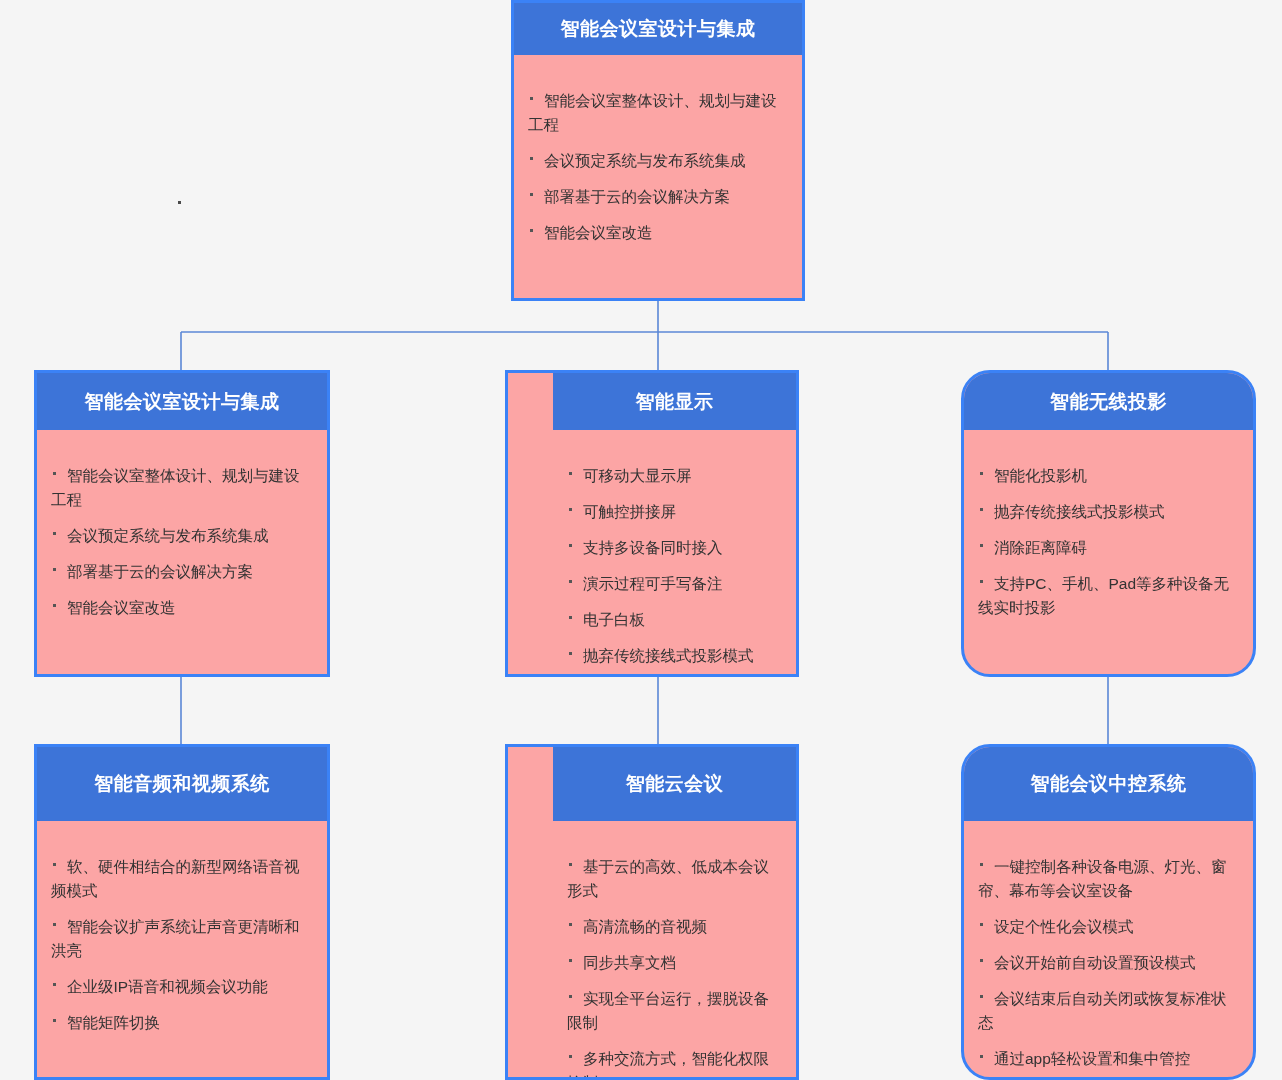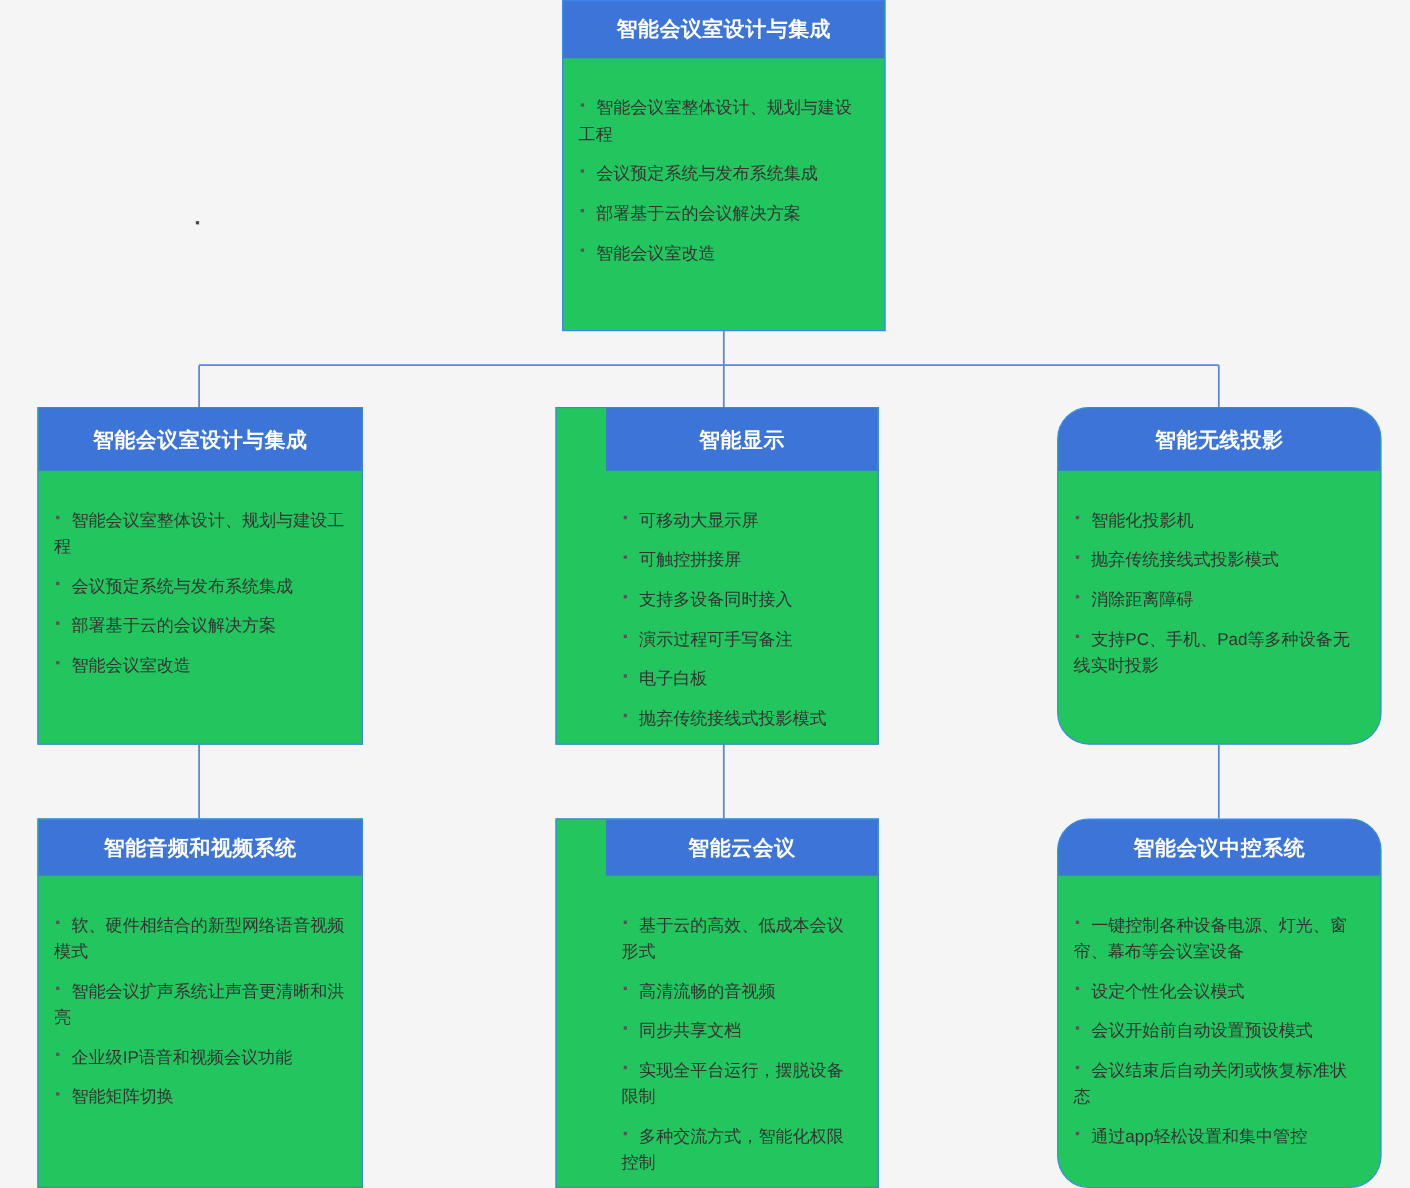--- a/index.html
+++ b/index.html
@@ -32,22 +32,22 @@
     top: 201px;
     width: 3px;
     height: 3px;
     background: #4a4a4a;
     z-index: 3;
   }
 
   
   .card {
     position: absolute;
-    background: #22c55e;
-    border: 1px solid #3b82f6;
+    background: #fca5a5;
+    border: 3px solid #3b82f6;
     box-sizing: border-box;
     z-index: 2;
     display: flex;
     flex-direction: column;
     overflow: hidden;
   }
   .card-header {
     background: #3d74d8;
     color: #ffffff;
     font-weight: bold;
@@ -121,21 +121,21 @@
     line-height: 24px;
     margin-bottom: 11px;
   }
 
   
   .row-bot {
     top: 744px;
     height: 336px;
   }
   .row-bot .card-header {
-    height: 51px;
+    height: 74px;
     font-size: 19px;
   }
   .row-bot .card-body { padding: 22px 16px 10px 14px; }
   .row-bot .bullet-list li {
     font-size: 15.5px;
     line-height: 24px;
     margin-bottom: 10px;
   }
 
   

